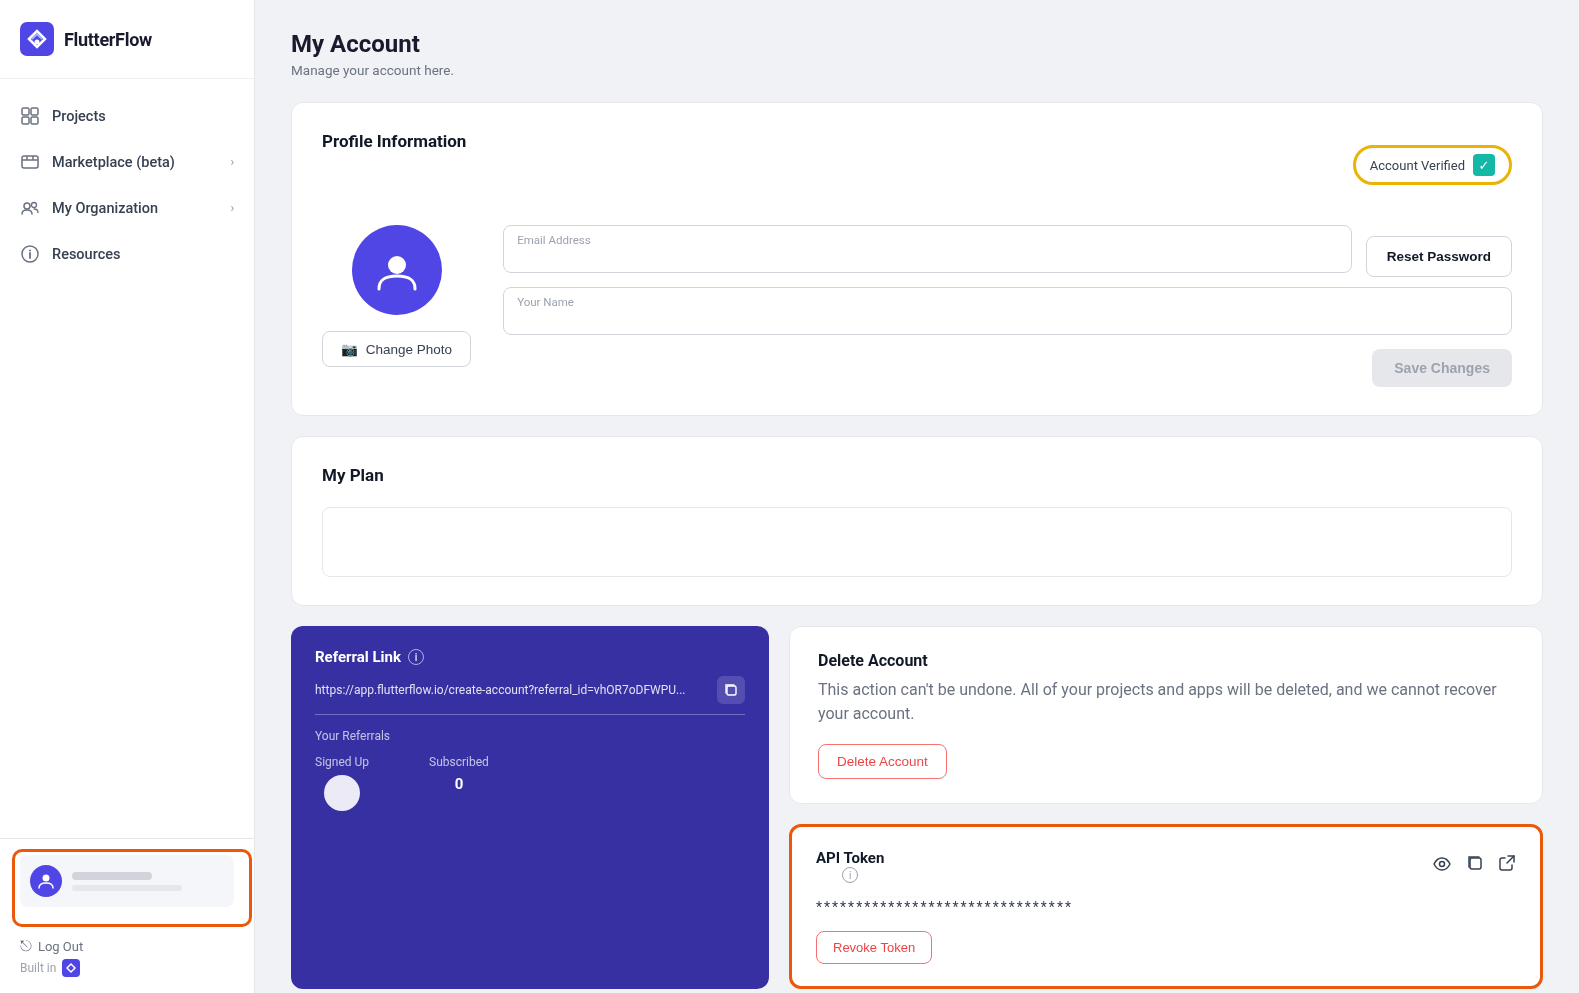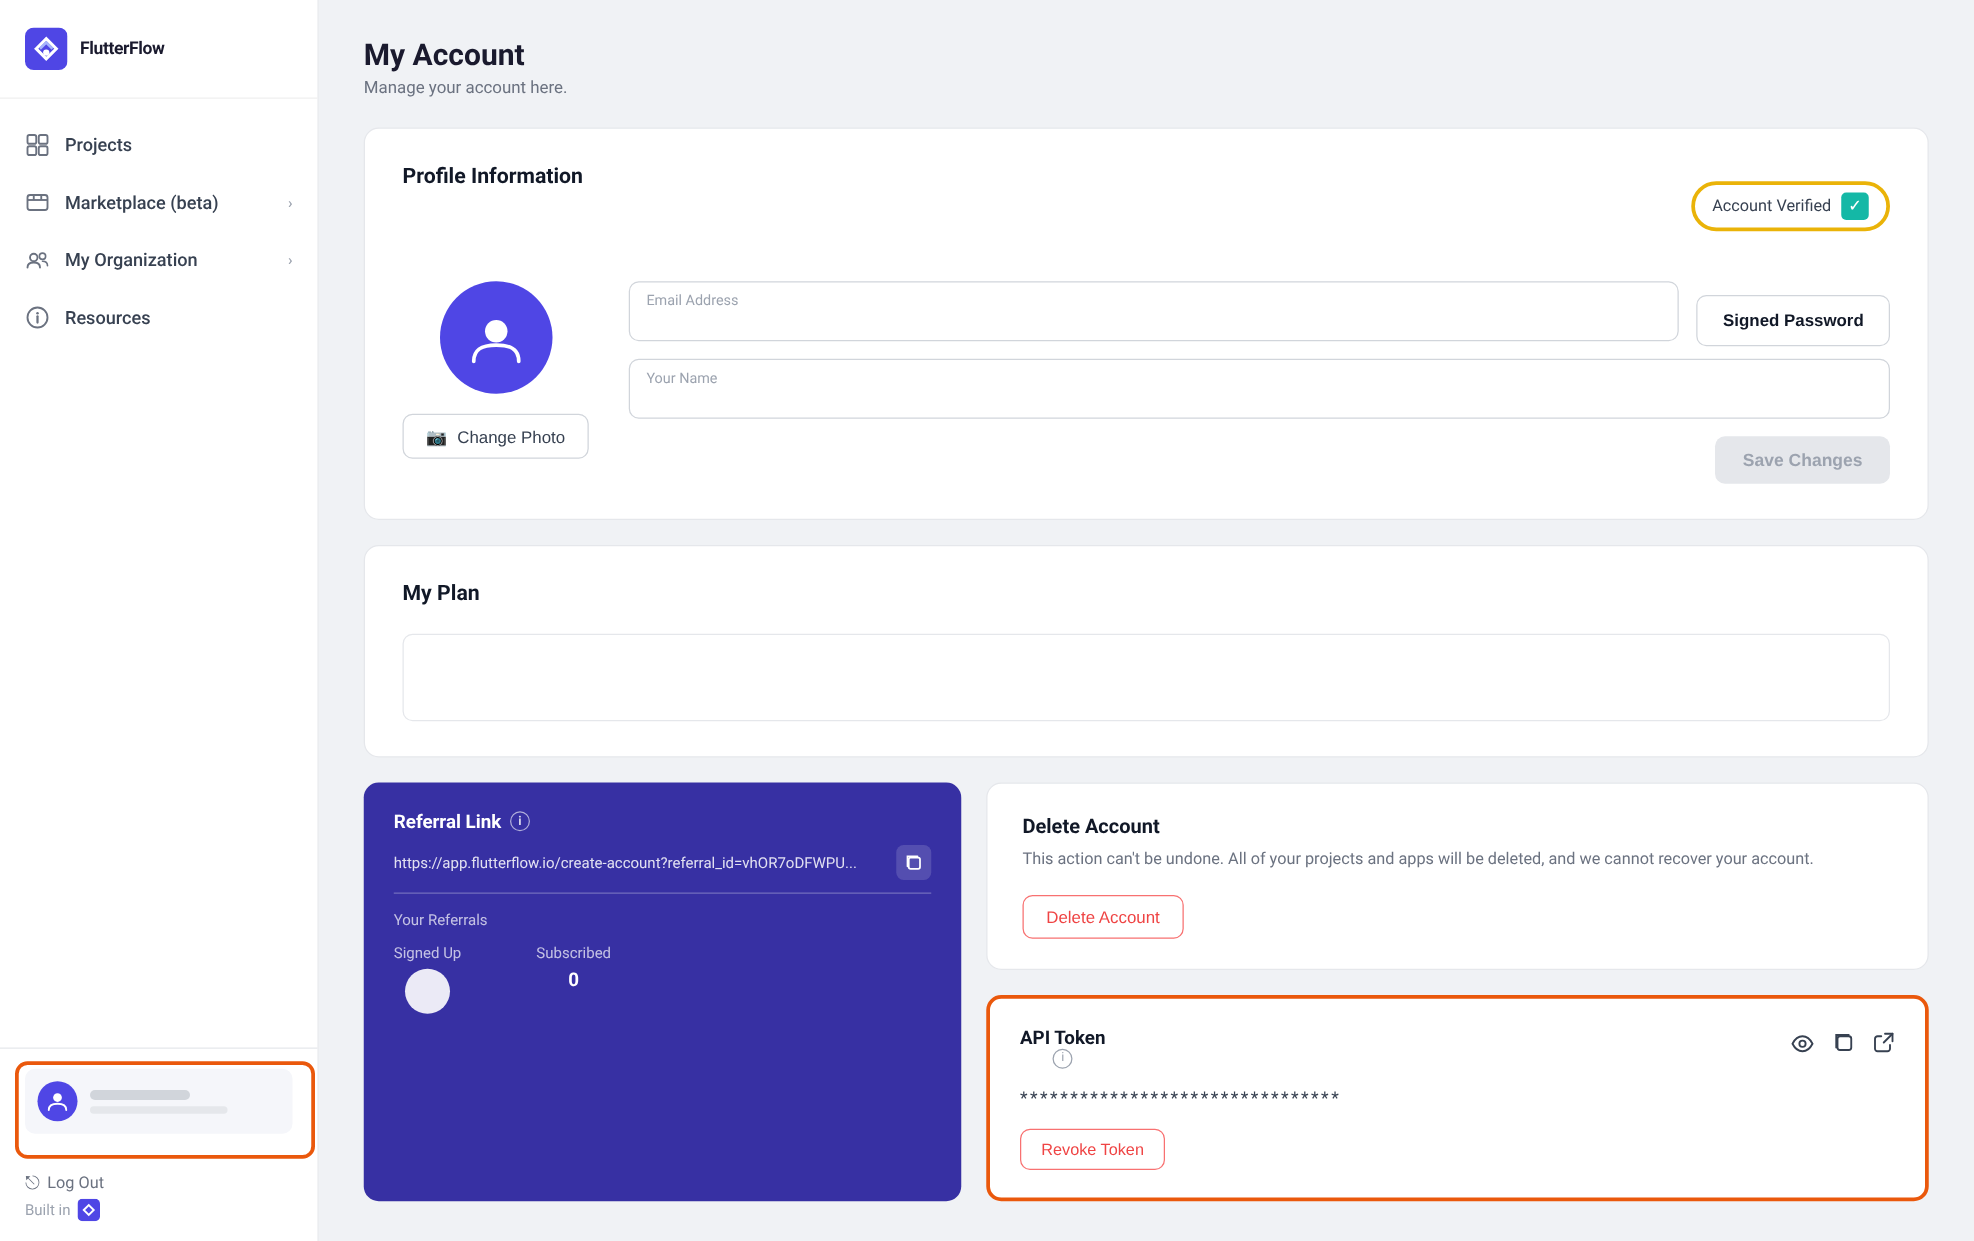--- a/index.html
+++ b/index.html
@@ -27,21 +27,21 @@
       align-items: center;
       gap: 10px;
       padding: 22px 20px 22px 20px;
       border-bottom: 1px solid #f0f0f0;
     }
     .logo-icon {
       width: 34px;
       height: 34px;
     }
     .logo-text {
-      font-size: 14px;
+      font-size: 18px;
       font-weight: 700;
       color: #1a1a2e;
       letter-spacing: -0.3px;
     }
     .sidebar-nav {
       flex: 1;
       padding: 14px 0;
     }
     .nav-item {
       display: flex;
@@ -391,21 +391,21 @@
       border: 1px solid #e5e7eb;
       padding: 24px 28px;
     }
     .delete-title {
       font-size: 16px;
       font-weight: 700;
       color: #111827;
       margin-bottom: 8px;
     }
     .delete-desc {
-      font-size: 13px;
+      font-size: 16px;
       color: #6b7280;
       margin-bottom: 18px;
       line-height: 1.5;
     }
     .delete-btn {
       padding: 9px 18px;
       border: 1.5px solid #f87171;
       border-radius: 8px;
       background: #fff;
       color: #ef4444;
@@ -610,21 +610,21 @@
         </button>
       </div>
 
       <div class="form-section">
         <div class="form-row">
           <div class="form-group" style="flex:1;">
             <label class="form-label">Email Address</label>
             <input type="text" class="form-input" value="" style="">
           </div>
           <button class="reset-password-btn">
-            <span>Signed Password</span>
+            <span>Reset Password</span>
           </button>
         </div>
 
         <div class="form-group">
           <label class="form-label">Your Name</label>
           <input type="text" class="form-input" value="" style="">
         </div>
 
         <button class="save-changes-btn">
           <span>Save Changes</span>

